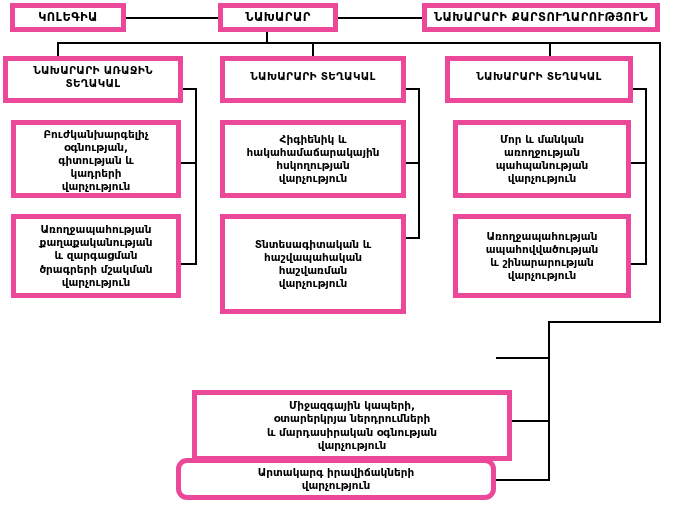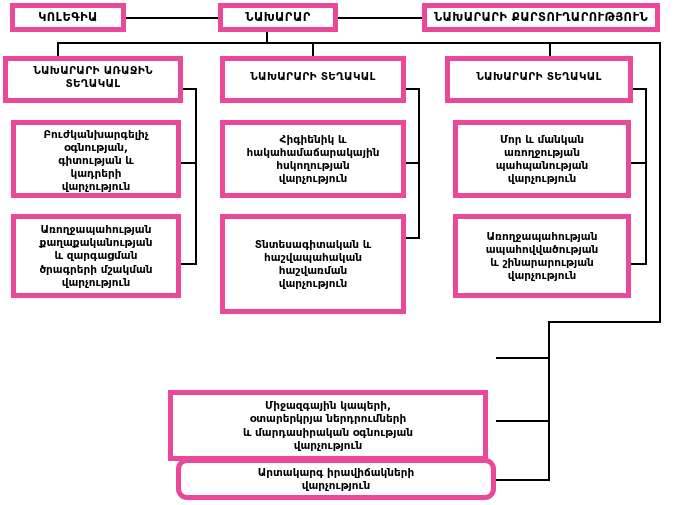--- a/index.html
+++ b/index.html
@@ -162,21 +162,21 @@
   </div>
 
   <div class="box unit" style="left:453px; top:214px; width:178px; height:84px;">
     <span class="label">Առողջապահության
 ապահովվածության
 և շինարարության
 վարչություն</span>
   </div>
 
 
-  <div class="box unit" style="left:168px; top:390px; width:320px; height:71px;">
+  <div class="box unit" style="left:192px; top:390px; width:320px; height:71px;">
     <span class="label">Միջազգային կապերի,
 օտարերկրյա ներդրումների
 և մարդասիրական օգնության
 վարչություն</span>
   </div>
 
   <div class="box unit" style="left:176px; top:458px; width:320px; height:42px;border-radius:11px;">
     <span class="label">Արտակարգ իրավիճակների
 վարչություն</span>
   </div>

